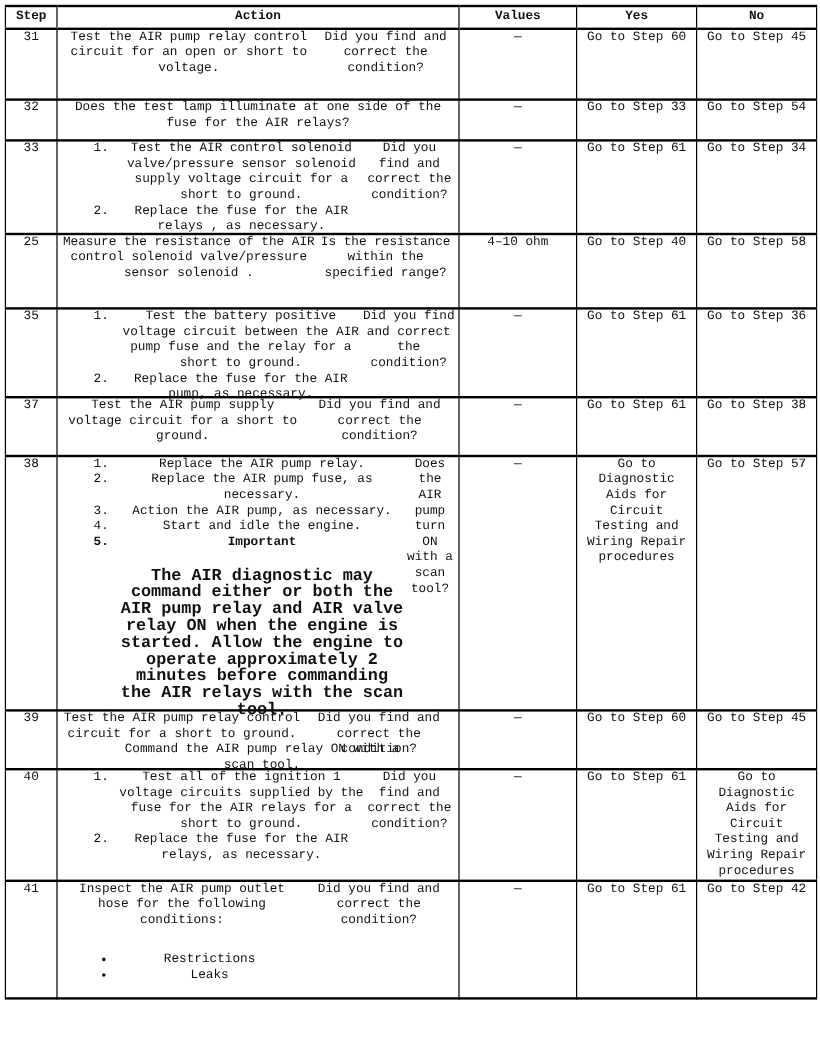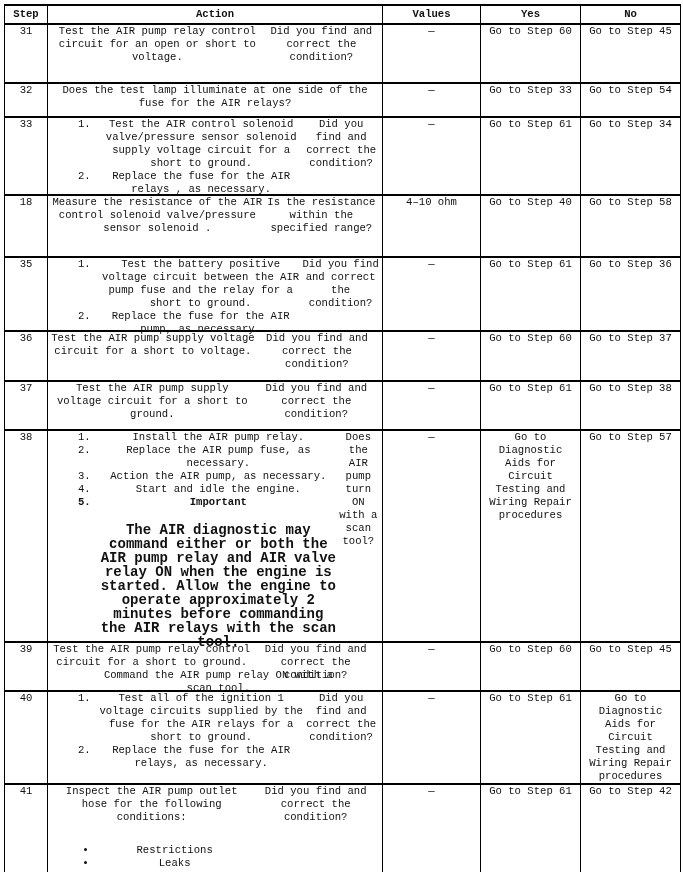--- a/index.html
+++ b/index.html
@@ -102,21 +102,21 @@
           </ol>
           <p class="question">Did you find and correct the condition?</p>
         </div>
       </td>
       <td class="values">—</td>
       <td class="yes">Go to Step 61</td>
       <td class="no">Go to Step 34</td>
     </tr>
 
     <tr style="height:62px">
-      <td class="step">18</td>
+      <td class="step">25</td>
       <td class="action">
         <div class="act-wrap" style="height:60px">
           <p class="intro">Measure the resistance of the AIR control solenoid valve/pressure sensor solenoid .</p>
           <p class="question">Is the resistance within the specified range?</p>
         </div>
       </td>
       <td class="values">4–10 ohm</td>
       <td class="yes">Go to Step 40</td>
       <td class="no">Go to Step 58</td>
     </tr>
@@ -130,53 +130,41 @@
             <li>Replace the fuse for the AIR pump, as necessary.</li>
           </ol>
           <p class="question">Did you find and correct the condition?</p>
         </div>
       </td>
       <td class="values">—</td>
       <td class="yes">Go to Step 61</td>
       <td class="no">Go to Step 36</td>
     </tr>
 
-    <tr style="height:50px">
-      <td class="step">36</td>
-      <td class="action">
-        <div class="act-wrap" style="height:48px">
-          <p class="intro">Test the AIR pump supply voltage circuit for a short to voltage.</p>
-          <p class="question">Did you find and correct the condition?</p>
-        </div>
-      </td>
-      <td class="values">—</td>
-      <td class="yes">Go to Step 60</td>
-      <td class="no">Go to Step 37</td>
-    </tr>
 
     <tr style="height:49px">
       <td class="step">37</td>
       <td class="action">
         <div class="act-wrap" style="height:47px">
           <p class="intro">Test the AIR pump supply voltage circuit for a short to ground.</p>
           <p class="question">Did you find and correct the condition?</p>
         </div>
       </td>
       <td class="values">—</td>
       <td class="yes">Go to Step 61</td>
       <td class="no">Go to Step 38</td>
     </tr>
 
     <tr style="height:212px">
       <td class="step">38</td>
       <td class="action">
         <div class="act-wrap" style="height:210px">
           <div>
             <ol class="steps">
-              <li>Install the AIR pump relay.</li>
+              <li>Replace the AIR pump relay.</li>
               <li>Replace the AIR pump fuse, as necessary.</li>
               <li>Action the AIR pump, as necessary.</li>
               <li>Start and idle the engine.</li>
               <li class="bold">
                 <span>Important</span>
                 <p class="important-note">The AIR diagnostic may command either or both the AIR pump relay and AIR valve relay ON when the engine is started. Allow the engine to operate approximately 2 minutes before commanding the AIR relays with the scan tool.</p>
                 <p class="cmd" style="font-weight:normal">Command the AIR pump relay ON with a scan tool.</p>
               </li>
             </ol>
           </div>

